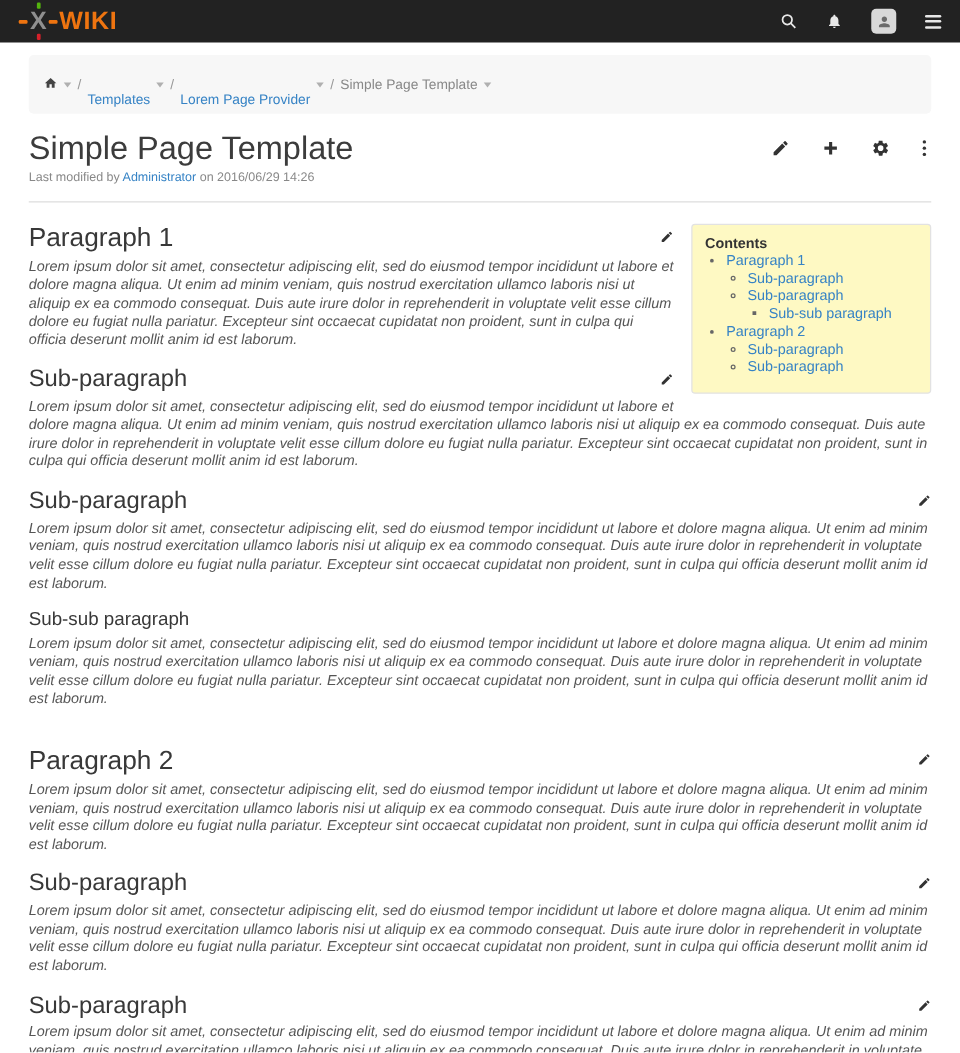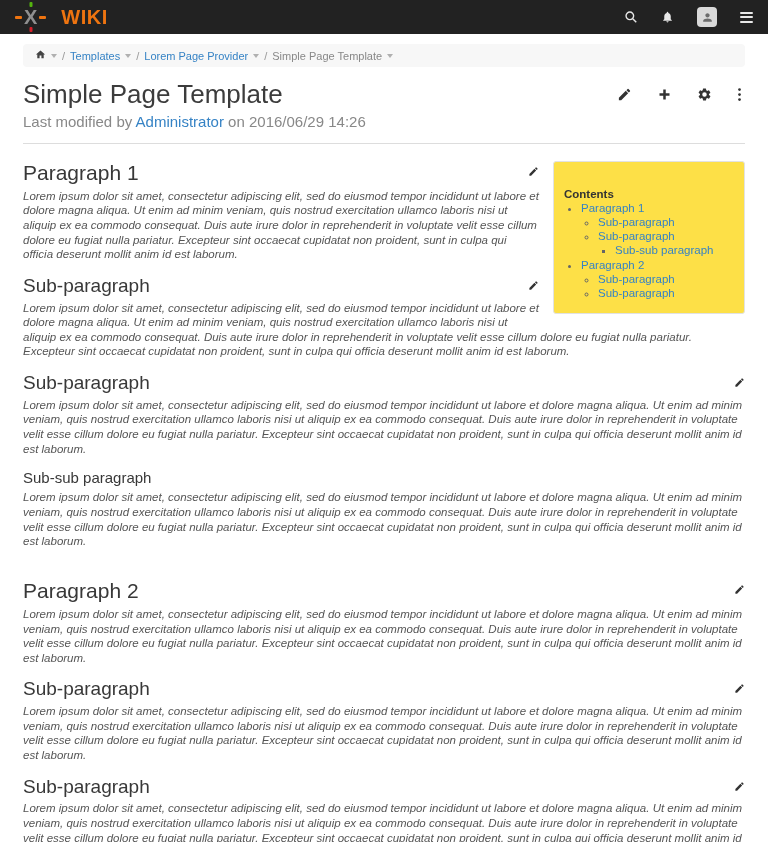--- a/index.html
+++ b/index.html
@@ -9,51 +9,51 @@
 
   
   .navbar { height:34px; background:#222; display:flex; align-items:center; justify-content:space-between; padding:0 15px; flex:none; }
   .logo { display:flex; align-items:center; cursor:pointer; }
   .logo .dash { width:7px; height:3px; background:#ee7410; border-radius:1px; }
   .xwrap { position:relative; margin:0 2px; padding:2px 0; }
   .xwrap .xletter { color:#8f8f8f; font-size:20px; font-weight:bold; line-height:1; display:block; }
   .tick { position:absolute; left:50%; transform:translateX(-50%); width:3px; height:5px; border-radius:1px; }
   .tick.top { top:-3px; background:#54b40e; }
   .tick.bottom { bottom:-3px; background:#d6202a; }
-  .wordmark { color:#ee7410; font-size:20px; font-weight:bold; letter-spacing:0.5px; margin-left:15px; line-height:1; }
+  .wordmark { color:#ee7410; font-size:20px; font-weight:bold; letter-spacing:0.5px; margin-left:1px; line-height:1; }
   .nav-icons { display:flex; align-items:center; gap:23px; }
   .nav-icons svg { display:block; }
   .avatar { width:20px; height:20px; background:#d9d9d9; border-radius:4px; display:flex; align-items:center; justify-content:center; cursor:pointer; }
   .hamburger { display:flex; flex-direction:column; gap:2.5px; cursor:pointer; }
   .hamburger i { display:block; width:13px; height:2px; background:#e8e8e8; border-radius:1px; }
 
   
   .crumb-wrap { margin:10px 23px 0; flex:none; }
   .crumbs { background:#f7f7f7; border-radius:4px; padding:5px 12px; font-size:11px; color:#999; display:flex; align-items:center; }
   .crumbs > * { margin-right:5px; }
-  .crumb-link { color:#3683c5; text-decoration:none; cursor:pointer; }
+  .crumb-link { color:#3683c5; text-decoration:none; cursor:pointer;margin-top:25px; }
   .crumb-current { color:#888; }
   .caret { width:0; height:0; border-left:3px solid transparent; border-right:3px solid transparent; border-top:4px solid #b0b0b0; display:inline-block; cursor:pointer; }
   .crumb-sep { color:#999; }
 
   
   .main { padding:0 23px; flex:none; }
   .title-row { display:flex; align-items:flex-start; margin-top:13px; }
   .page-title { font-size:26px; font-weight:400; color:#3c3c3c; margin:0; flex:1; line-height:1.1; }
   .toolbar { display:flex; gap:25px; padding-top:7px; margin-right:3px; }
   .toolbar .tbtn { cursor:pointer; display:block; }
-  .subtitle { font-size:15px; color:#888; margin-top:4px; }
+  .subtitle { font-size:10px; color:#888; margin-top:4px; }
   .subtitle a { color:#3683c5; text-decoration:none; cursor:pointer; }
   .rule { border:0; border-top:1px solid #ddd; margin:13px 0 0; }
 
   
   .content { margin-top:17px; font-size:11.5px; color:#555; }
   .content::after { content:""; display:block; clear:both; }
 
-  .toc { float:right; width:192px; background:#fde047; border:1px solid #e2e2e2; border-radius:3px; padding:26px 10px 12px; margin:0 0 14px 14px; }
+  .toc { float:right; width:192px; background:#fef9c3; border:1px solid #e2e2e2; border-radius:3px; padding:9px 10px 12px; margin:0 0 14px 14px; }
   .toc-title { font-weight:bold; color:#333; font-size:11.5px; }
   .toc ul { margin:1px 0 0; padding-left:17px; list-style:disc; }
   .toc ul ul { list-style:circle; margin-top:0; }
   .toc ul ul ul { list-style:square; }
   .toc li { line-height:14.3px; color:#666; }
   .toc a { color:#3683c5; text-decoration:none; cursor:pointer; }
 
   .sec { font-weight:400; color:#383838; line-height:1.15; }
   h2.sec { font-size:21px; margin:22px 0 0; }
   h2.sec.first { margin-top:0; }

